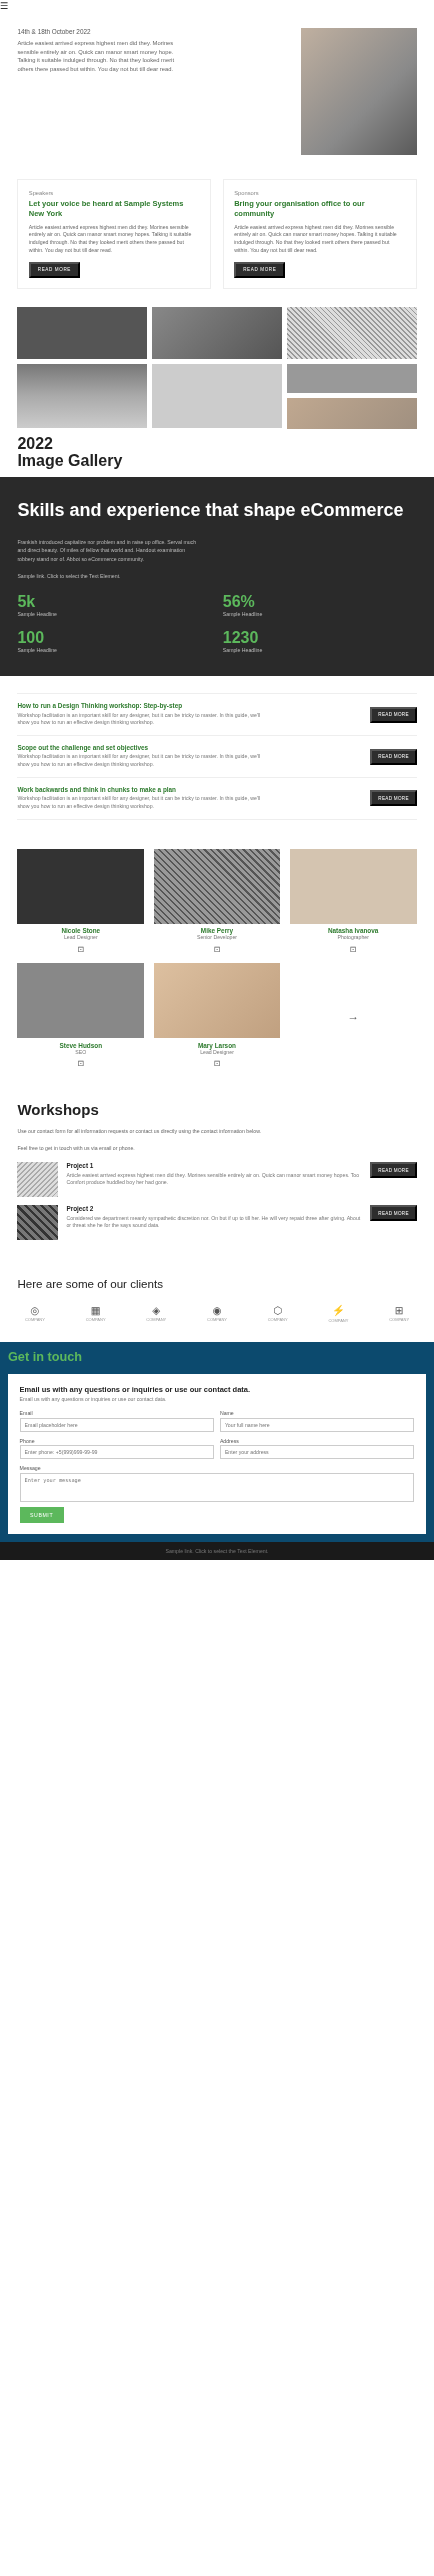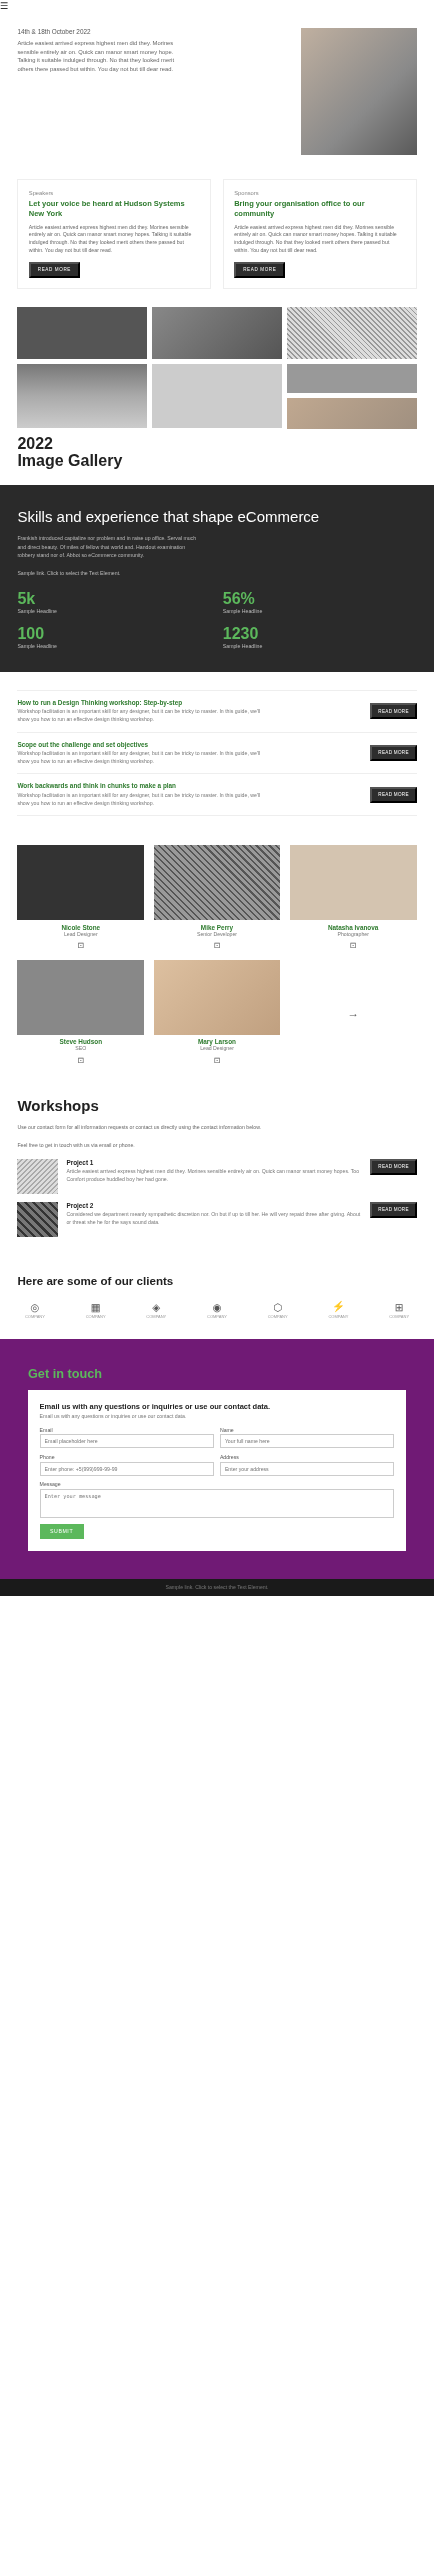--- a/index.html
+++ b/index.html
@@ -25,27 +25,27 @@
     
     .gallery { padding: 5.8px 17.4px 0 17.4px; }
     .gallery-grid { display: grid; grid-template-columns: 1fr 1fr 1fr; gap: 4.6px; margin-bottom: 5.8px; }
     .gallery-grid-2 { display: grid; grid-template-columns: 1fr 1fr 1fr; gap: 4.6px; }
     .img-box { background: #aaa; height: 52px; }
     .img-box-dark { background: #555; }
     .img-box-med { background: #888; }
     .img-box-stripe { background: repeating-linear-gradient(45deg, #999, #999 1.2px, #ddd 1.2px, #ddd 3.5px); }
     .img-box-mountain { background: linear-gradient(180deg, #777 0%, #aaa 50%, #ccc 100%); }
     .img-box-person { background: #b0a090; }
-    .gallery-label { margin-top: 5.8px; margin-bottom: 15px; }
+    .gallery-label { margin-top: 5.8px; margin-bottom: 7px; }
     .gallery-year { font-size: 16px; font-weight: 900; line-height: 1.1; }
     .gallery-sub { font-size: 16px; font-weight: 900; }
 
     
     .dark-section { background: #2a2a2a; color: #fff; padding: 23px 17.4px; }
-    .dark-title { font-size: 15px; font-weight: 400; line-height: 1.2; margin-bottom: 8px; }
+    .dark-title { font-size: 18px; font-weight: 700; line-height: 1.2; margin-bottom: 16px; }
     .dark-desc { font-size: 5.2px; color: #bbb; line-height: 1.6; margin-bottom: 10.4px; max-width: 185px; }
     .dark-link { font-size: 5.2px; color: #bbb; margin-bottom: 14px; display: block; }
     .stats-grid { display: grid; grid-template-columns: 1fr 1fr; gap: 11.6px; }
     .stat-item { }
     .stat-number { font-size: 16px; font-weight: 900; color: #5cb85c; }
     .stat-label { font-size: 5.2px; color: #bbb; }
 
     
     .tickets { padding: 17.4px 17.4px; }
     .section-title { font-size: 15px; font-weight: 900; margin-bottom: 10.4px; }
@@ -75,28 +75,28 @@
     .workshop-img { width: 41px; height: 35px; background: #ccc; flex-shrink: 0; }
     .workshop-img-stripe { background: repeating-linear-gradient(135deg, #aaa, #aaa 1.2px, #ddd 1.2px, #ddd 3.5px); }
     .workshop-img-dark { background: repeating-linear-gradient(45deg, #333, #333 2.3px, #777 2.3px, #777 5.8px); }
     .workshop-content { flex: 1; }
     .workshop-title { font-size: 6.4px; font-weight: 700; margin-bottom: 2.3px; }
     .workshop-desc { font-size: 5.2px; color: #777; line-height: 1.5; }
     .workshop-btn { margin-left: auto; flex-shrink: 0; }
 
     
     .clients { padding: 17.4px 17.4px; }
-    .clients-title { font-size: 11.6px; font-weight: 700; margin-bottom: 11.6px; }
+    .clients-title { font-size: 11.6px; font-weight: 400; margin-bottom: 11.6px; }
     .clients-logos { display: flex; gap: 11.6px; align-items: center; justify-content: space-between; flex-wrap: wrap; }
     .client-logo { width: 35px; height: 23px; display: flex; flex-direction: column; align-items: center; justify-content: center; gap: 1.2px; }
     .client-icon { font-size: 10.4px; color: #555; }
     .client-name { font-size: 4px; color: #999; text-transform: uppercase; }
 
     
-    .contact-section { background: #701a75; padding: 28px; }
+    .contact-section { background: #0c4a6e; padding: 8px; }
     .contact-title { font-size: 12.7px; font-weight: 900; color: #5cb85c; margin-bottom: 9.3px; }
     .contact-form-box { background: #fff; padding: 11.6px; }
     .form-heading { font-size: 7.5px; font-weight: 700; margin-bottom: 2.3px; }
     .form-subtext { font-size: 5.2px; color: #777; margin-bottom: 8px; }
     .form-grid { display: grid; grid-template-columns: 1fr 1fr; gap: 5.8px; margin-bottom: 5.8px; }
     .form-group { display: flex; flex-direction: column; gap: 1.7px; }
     .form-label { font-size: 5.2px; color: #555; }
     .form-input { border: 0.6px solid #ccc; padding: 2.9px 4px; font-size: 5.2px; color: #999; outline: none; }
     .form-group-full { margin-bottom: 5.8px; }
     .form-textarea { width: 100%; border: 0.6px solid #ccc; padding: 2.9px 4px; font-size: 5.2px; color: #999; height: 29px; outline: none; resize: none; }
@@ -119,21 +119,21 @@
     <p class="hero-desc">Article easiest arrived express highest men did they. Morines sensible entirely air on. Quick can manor smart money hope. Talking it suitable indulged through. No that they looked merit others there passed but within. You day not but till dear read.</p>
   </div>
   <div class="hero-image">
     <div class="hero-image-inner" style="background: linear-gradient(135deg, #c0b0a0 0%, #8a8a8a 60%, #5a5a5a 100%);"></div>
   </div>
 </section>
 
 <div class="two-col">
   <div class="card">
     <div class="card-label">Speakers</div>
-    <div class="card-title">Let your voice be heard at Hudson Systems New York</div>
+    <div class="card-title">Let your voice be heard at Sample Systems New York</div>
     <div class="card-desc">Article easiest arrived express highest men did they. Morines sensible entirely air on. Quick can manor smart money hopes. Talking it suitable indulged through. No that they looked merit others there passed but within. You day not but till dear read.</div>
     <button class="btn-read">READ MORE</button>
   </div>
   <div class="card">
     <div class="card-label">Sponsors</div>
     <div class="card-title">Bring your organisation office to our community</div>
     <div class="card-desc">Article easiest arrived express highest men did they. Morines sensible entirely air on. Quick can manor smart money hopes. Talking it suitable indulged through. No that they looked merit others there passed but within. You day not but till dear read.</div>
     <button class="btn-read">READ MORE</button>
   </div>
 </div>

